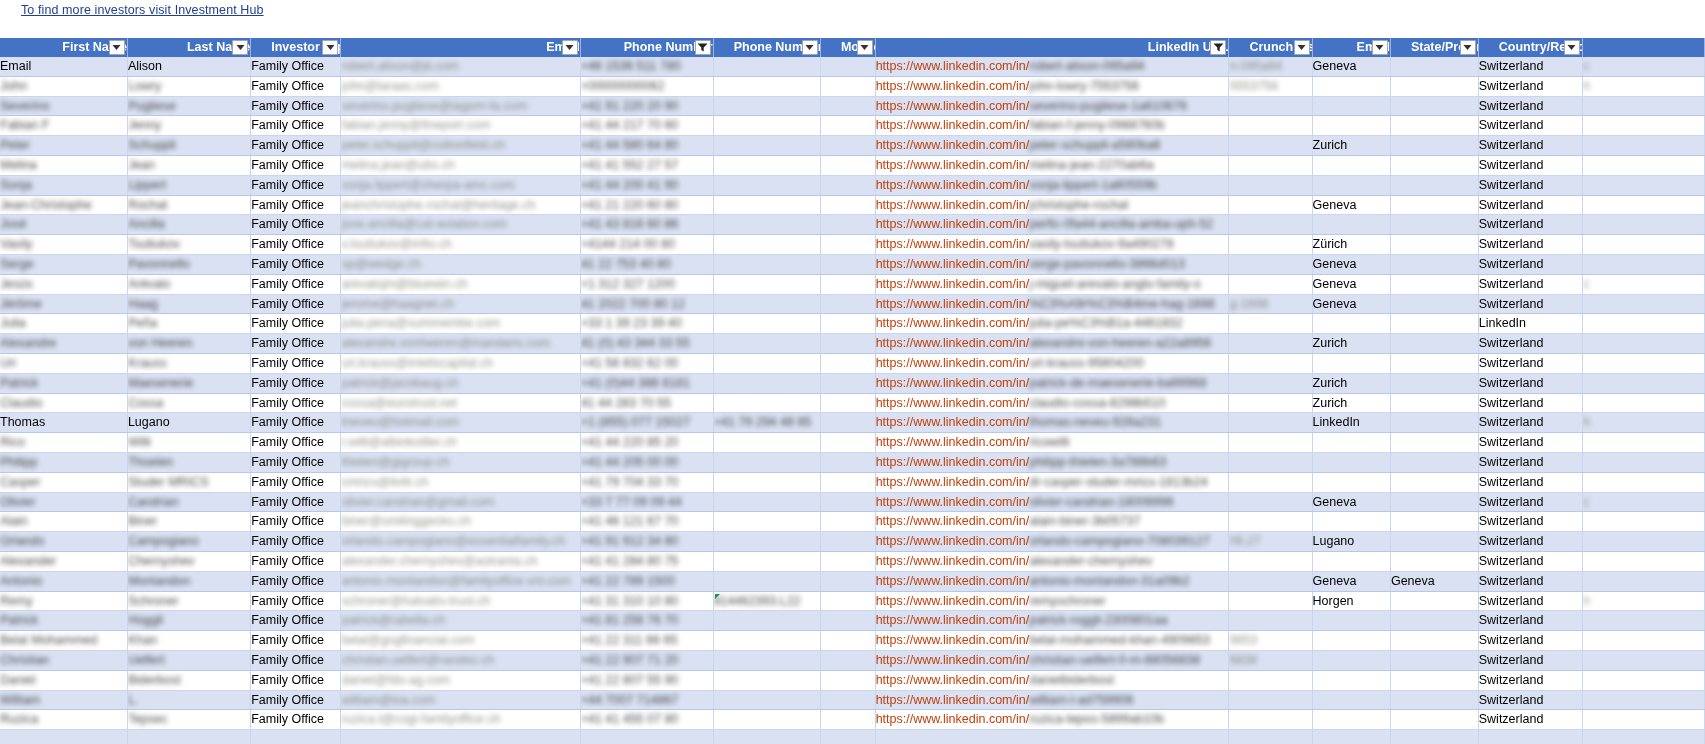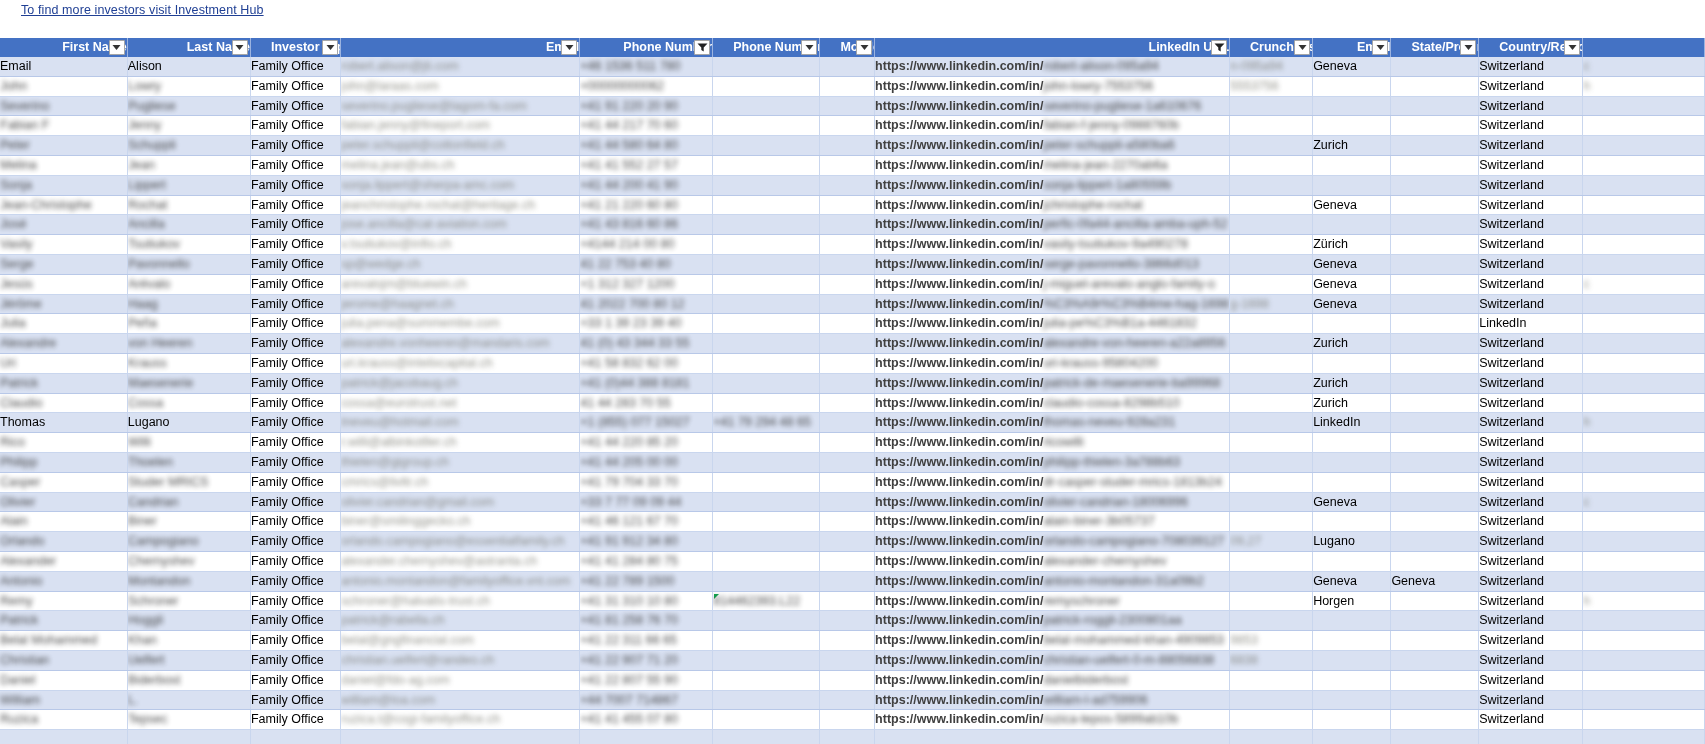--- a/index.html
+++ b/index.html
@@ -62,21 +62,21 @@
 
   
   .blur{
     filter:blur(2.6px);
     display:inline-block;
     color:#3a3a3a;
     opacity:.92;
   }
   .blur.lite{filter:blur(2.8px);opacity:.72;color:#6b6b60;}
   .sharp{color:#000;}
-  .sharp.lk{color:#404040;font-weight:bold;}
+  .sharp.lk{color:#c2410c;}
   .mobilecell{position:relative;}
   .green-tri{
     position:absolute;left:1px;top:2px;width:0;height:0;
     border-left:5px solid #0fa84f;border-bottom:5px solid transparent;
   }
 </style>
 </head>
 <body>
 
 <div id="sheet">

